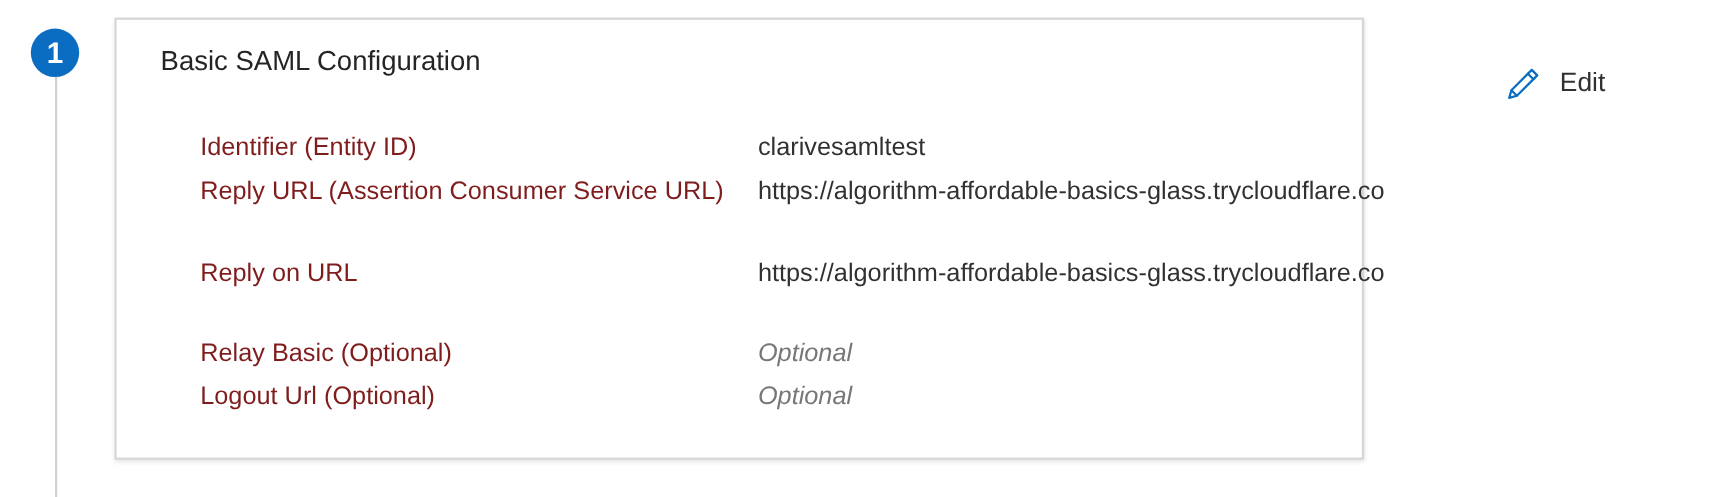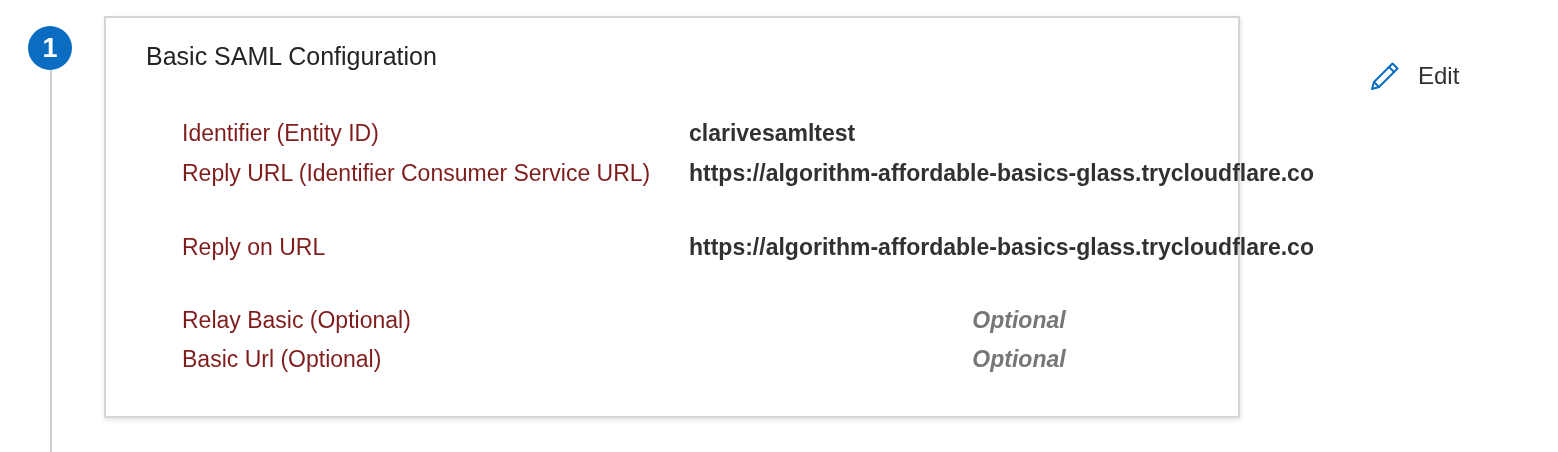--- a/index.html
+++ b/index.html
@@ -90,30 +90,28 @@
       white-space: nowrap;
       color: #7f1d1d;
       margin-left: 36px;
     }
     .row .value {
       position: absolute;
       left: 543px;
       top: 0;
       width: 660px;
       color: #323130;
-      font-weight: bold;
     }
     .row .value .line {
       display: block;
       white-space: nowrap;
     }
     .row .value.placeholder {
       color: #797775;
       font-style: italic;
-      text-align: center;
     }
   </style>
 </head>
 <body>
 
 <div class="step-badge">1</div>
 <div class="step-line"></div>
 
 <div class="card">
   <div class="card-title">Basic SAML Configuration</div>
@@ -130,39 +128,39 @@
   </div>
 
   <div class="row" style="top:98px;">
     <span class="label">Identifier (Entity ID)</span>
     <span class="value">
       <span class="line">clarivesamltest</span>
     </span>
   </div>
 
   <div class="row" style="top:138px;">
-    <span class="label">Reply URL (Identifier Consumer Service URL)</span>
+    <span class="label">Reply URL (Assertion Consumer Service URL)</span>
     <span class="value">
       <span class="line">https://algorithm-affordable-basics-glass.trycloudflare.co</span>
     </span>
   </div>
 
   <div class="row" style="top:212px;">
     <span class="label">Reply on URL</span>
     <span class="value">
       <span class="line">https://algorithm-affordable-basics-glass.trycloudflare.co</span>
     </span>
   </div>
 
   <div class="row" style="top:285px;">
     <span class="label">Relay Basic (Optional)</span>
     <span class="value placeholder">
       <span class="line">Optional</span>
     </span>
   </div>
 
   <div class="row" style="top:324px;">
-    <span class="label">Basic Url (Optional)</span>
+    <span class="label">Logout Url (Optional)</span>
     <span class="value placeholder">
       <span class="line">Optional</span>
     </span>
   </div>
 </div>
 
 </body></html>

